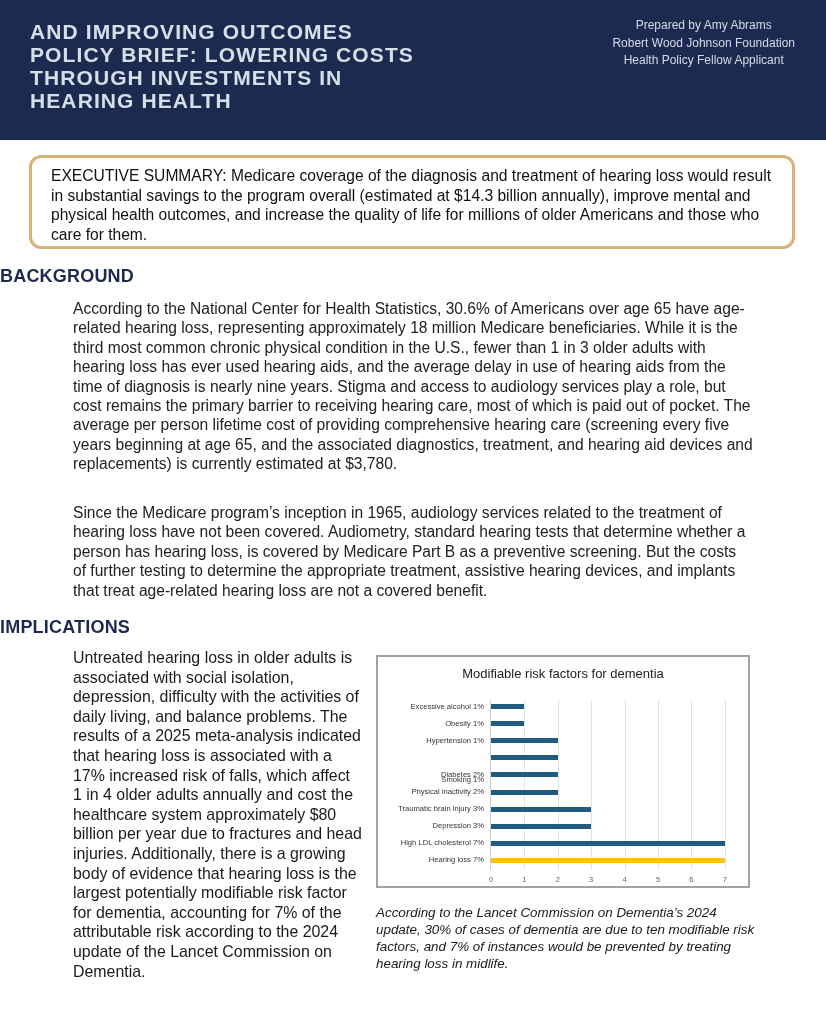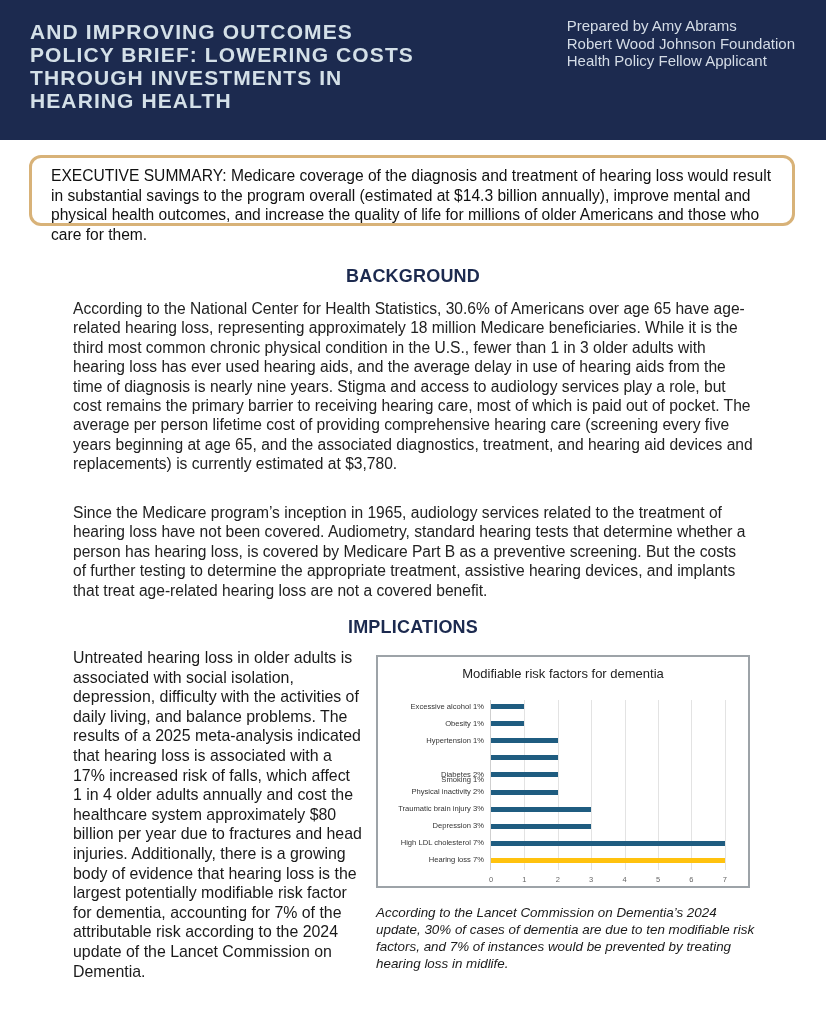--- a/index.html
+++ b/index.html
@@ -10,35 +10,35 @@
       position: absolute; left: 0; top: 0; width: 826px; height: 140px;
       background: #1c2a4f;
     }
     .header-title {
       position: absolute; left: 30px; top: 20px; width: 420px;
       color: #d4e0e8; font-size: 21px; line-height: 23px; letter-spacing: 1.1px;
       text-transform: uppercase;
     }
     .header-title span { display: block; }
     .header-meta {
-      position: absolute; right: 31px; top: 17px; text-align: left;
-      color: #d4dce6; font-size: 15px; line-height: 17.5px;
+      position: absolute; right: 31px; top: 17px; text-align: center;
+      color: #d4dce6; font-size: 12px; line-height: 17.5px;
     }
     .header-meta span { display: block; }
     .header-meta .date { margin-top: 10px; }
 
     .summary-box {
-      position: absolute; left: 29px; top: 155px; width: 766px; height: 71px;
+      position: absolute; left: 29px; top: 155px; width: 766px; height: 94px;
       border: 3px solid #d8b278; border-radius: 12px; background: #fff;
       padding: 8px 18px 0 19px;
       font-size: 15.6px; line-height: 19.5px; color: #111;
     }
 
     .section-heading {
-      position: absolute; left: 0; width: 826px; text-align: center;
+      position: absolute; left: 0; width: 826px; 
       color: #1c2a4f; font-weight: bold; font-size: 18px; letter-spacing: 0.2px;
     }
     .bg-heading { top: 266px; }
     .impl-heading { top: 617px; }
 
     .body-text {
       position: absolute; left: 73px; width: 680px;
       font-size: 15.6px; line-height: 19.4px; color: #222;
     }
     .bg-p1 { top: 299px; }

